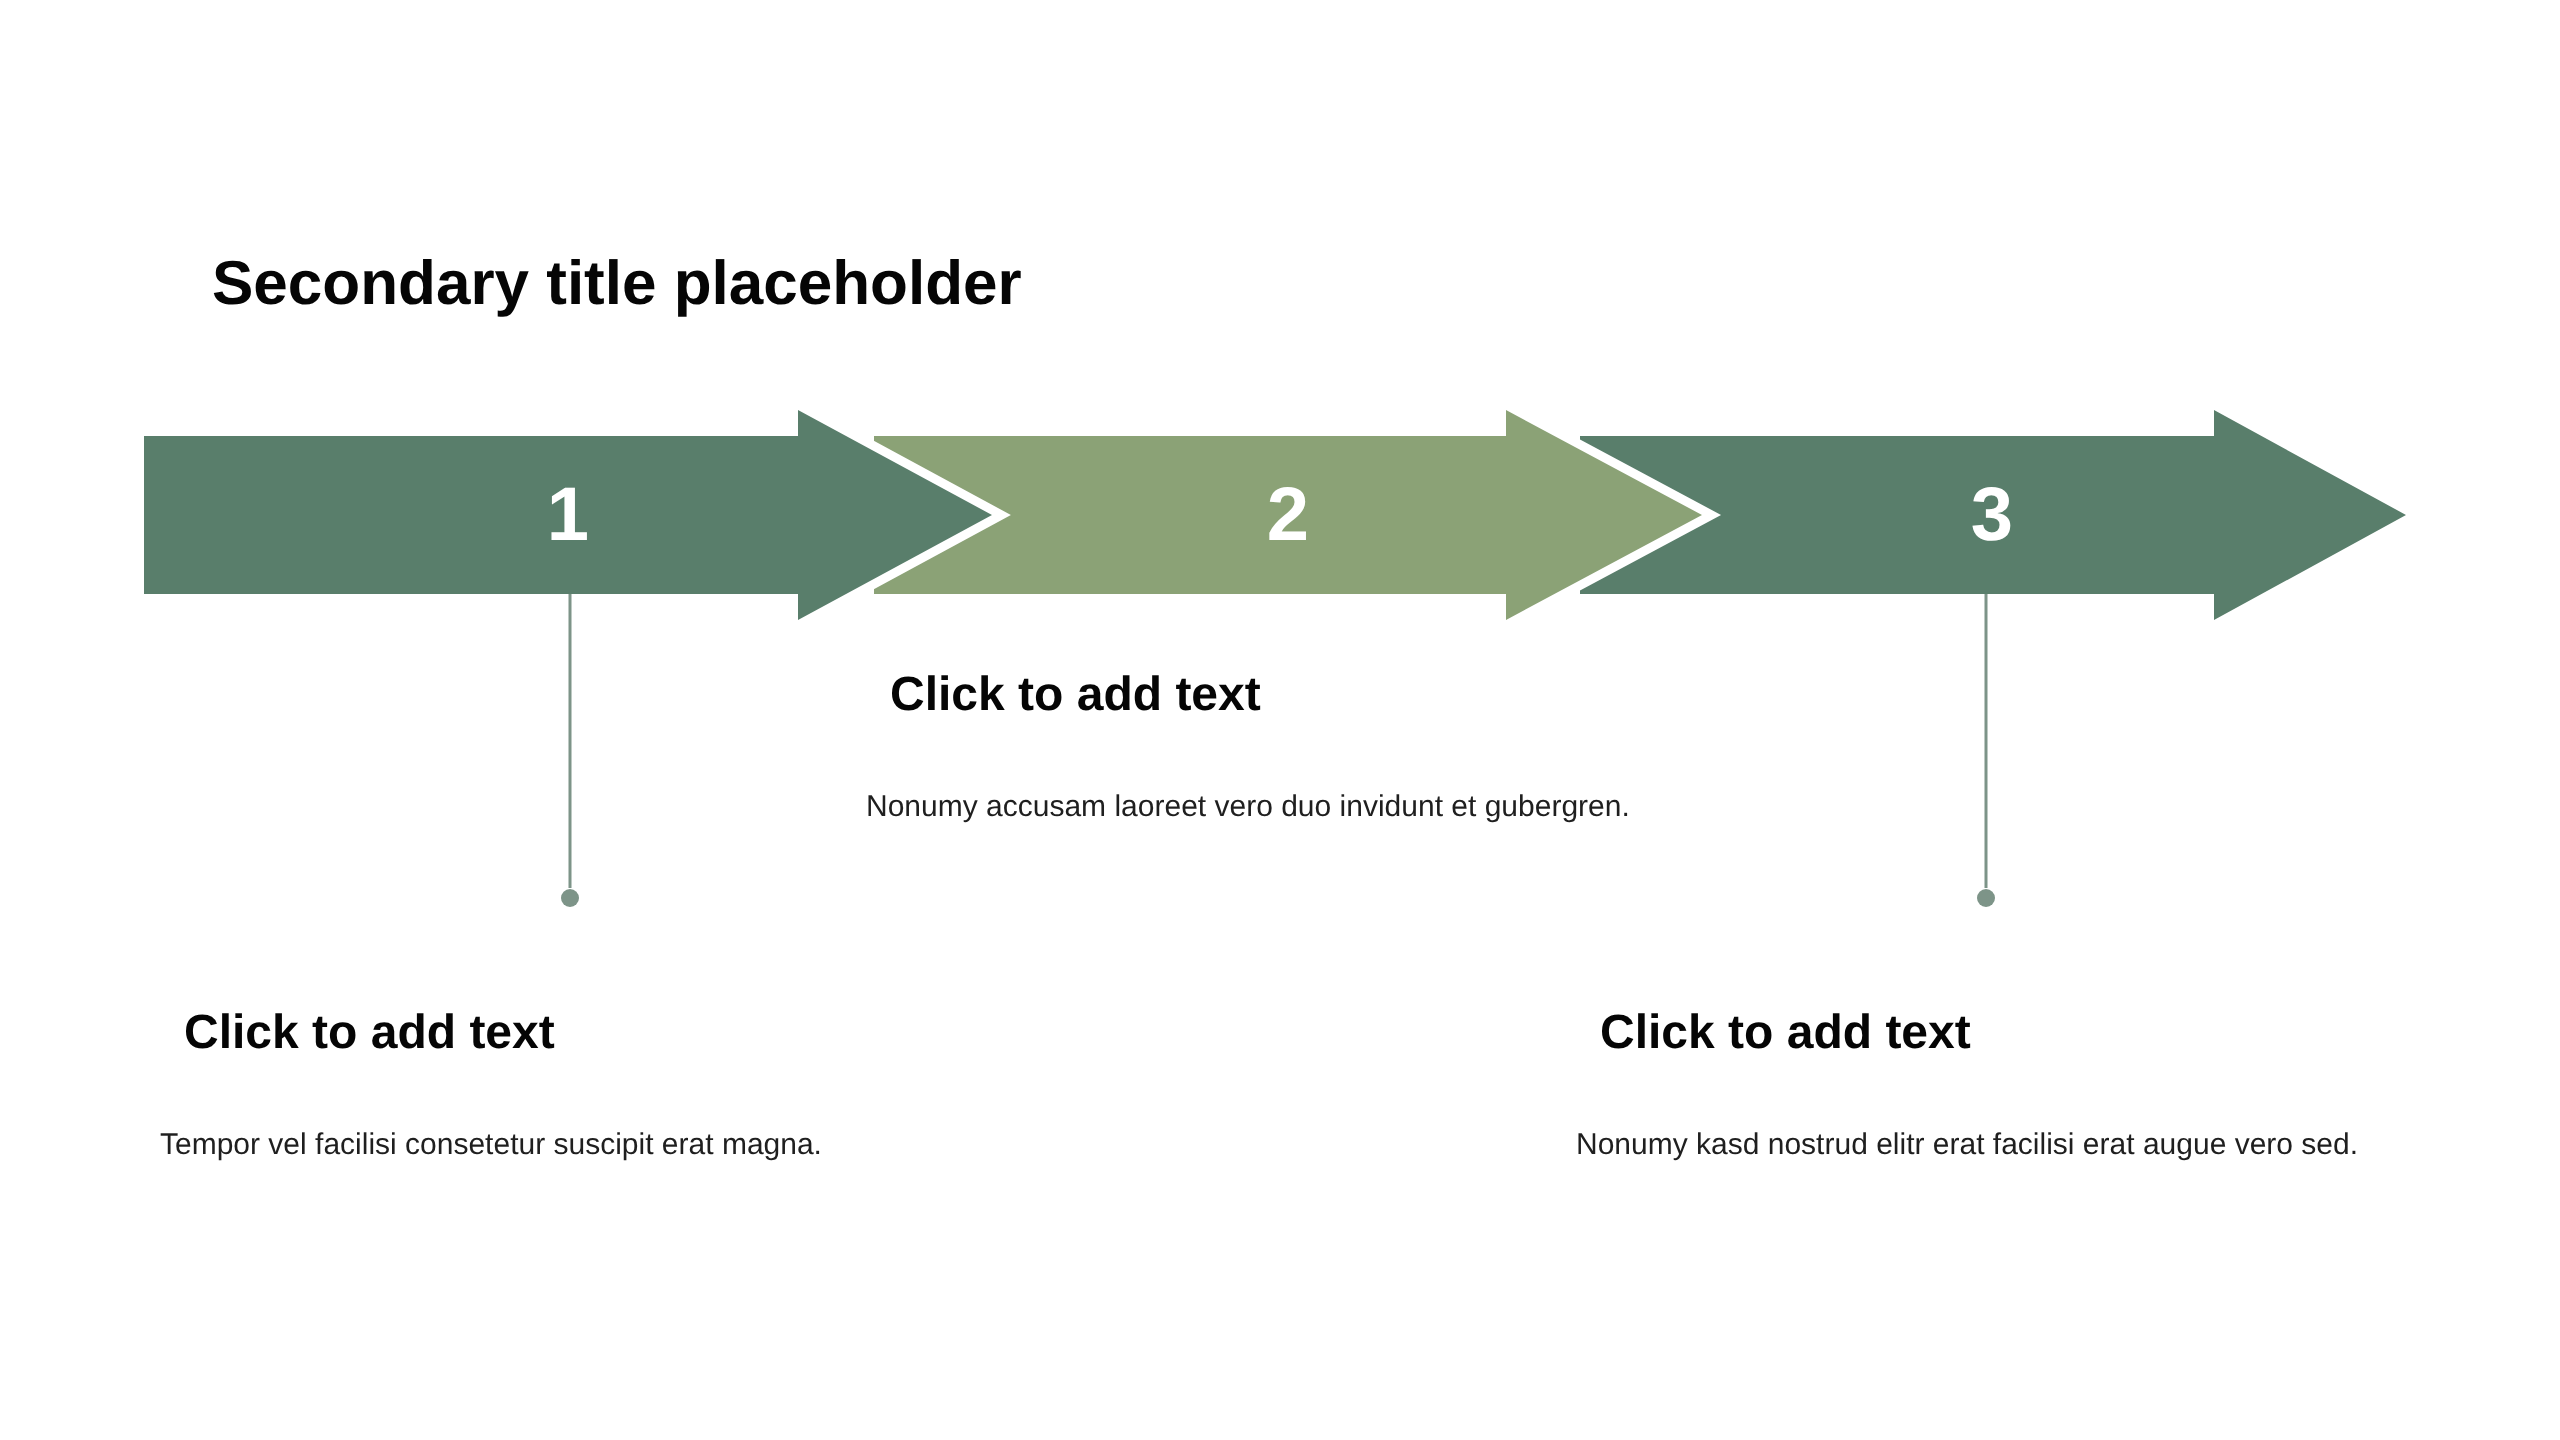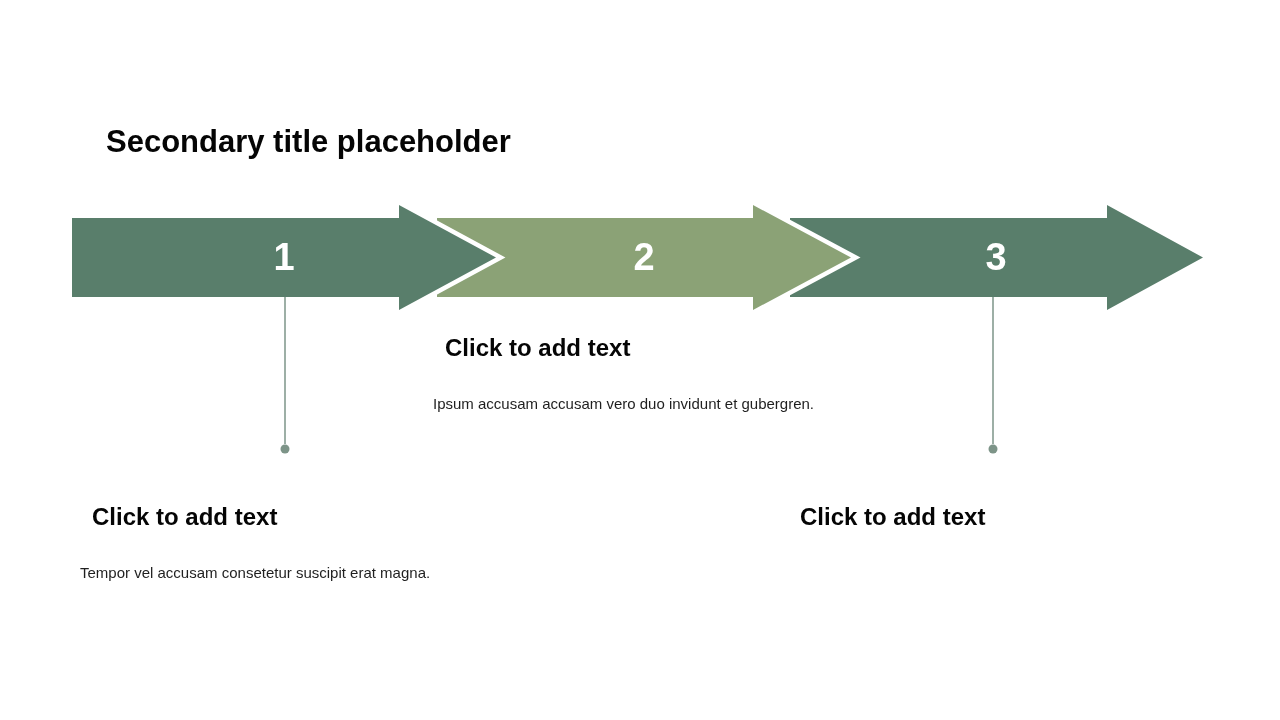--- a/index.html
+++ b/index.html
@@ -93,25 +93,26 @@
       <circle cx="285" cy="449" r="4.5" fill="#7d9488"></circle>
     </g>
     <g>
       <line x1="993" y1="297" x2="993" y2="444" stroke-width="1.5" stroke="#7d9488"></line>
       <circle cx="993" cy="449" r="4.5" fill="#7d9488"></circle>
     </g>
   </svg>
 
   <div class="text-block block-middle">
     <h3>Click to add text</h3>
-    <p>Ipsum accusam accusam vero duo invidunt et gubergren.</p>
+    <p>Nonumy accusam laoreet vero duo invidunt et gubergren.</p>
   </div>
 
   <div class="text-block block-bottom-left">
     <h3>Click to add text</h3>
-    <p>Tempor vel accusam consetetur suscipit erat magna.</p>
+    <p>Tempor vel facilisi consetetur suscipit erat magna.</p>
   </div>
 
   <div class="text-block block-bottom-right">
     <h3>Click to add text</h3>
+    <p>Nonumy kasd nostrud elitr erat facilisi erat augue vero sed.</p>
   </div>
 
 </div>
 
 </body></html>

